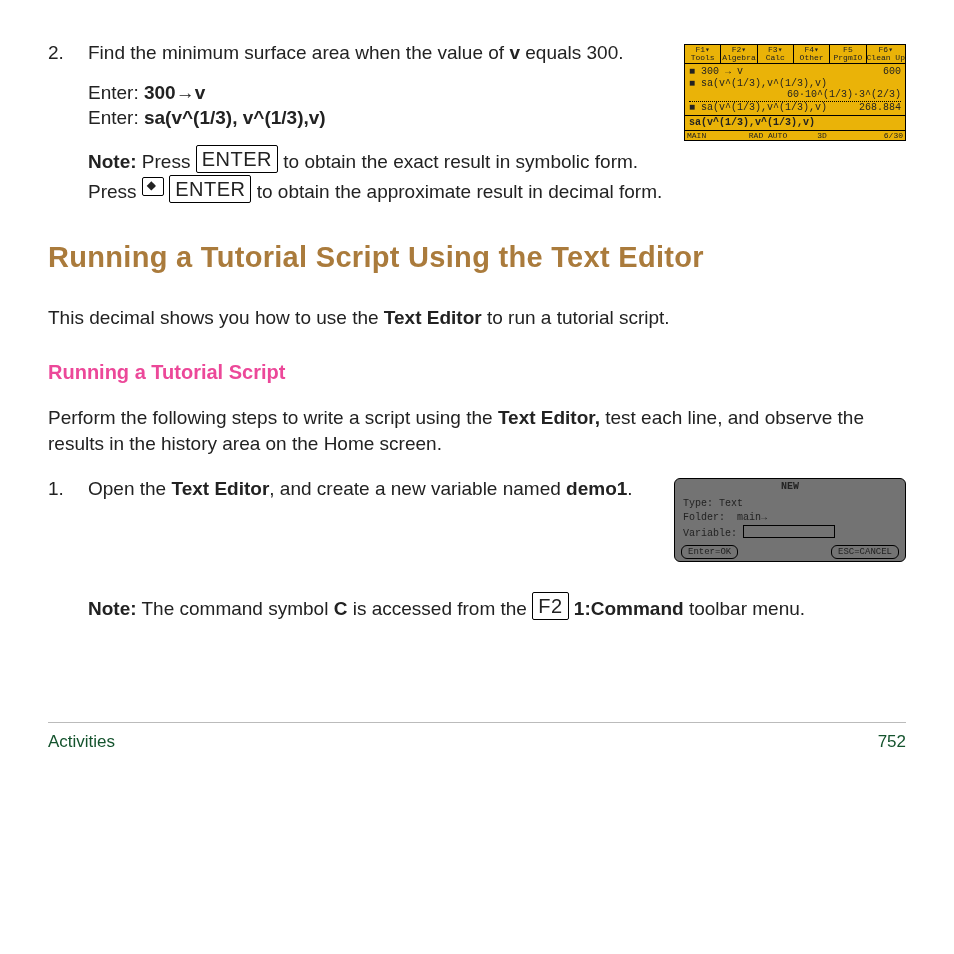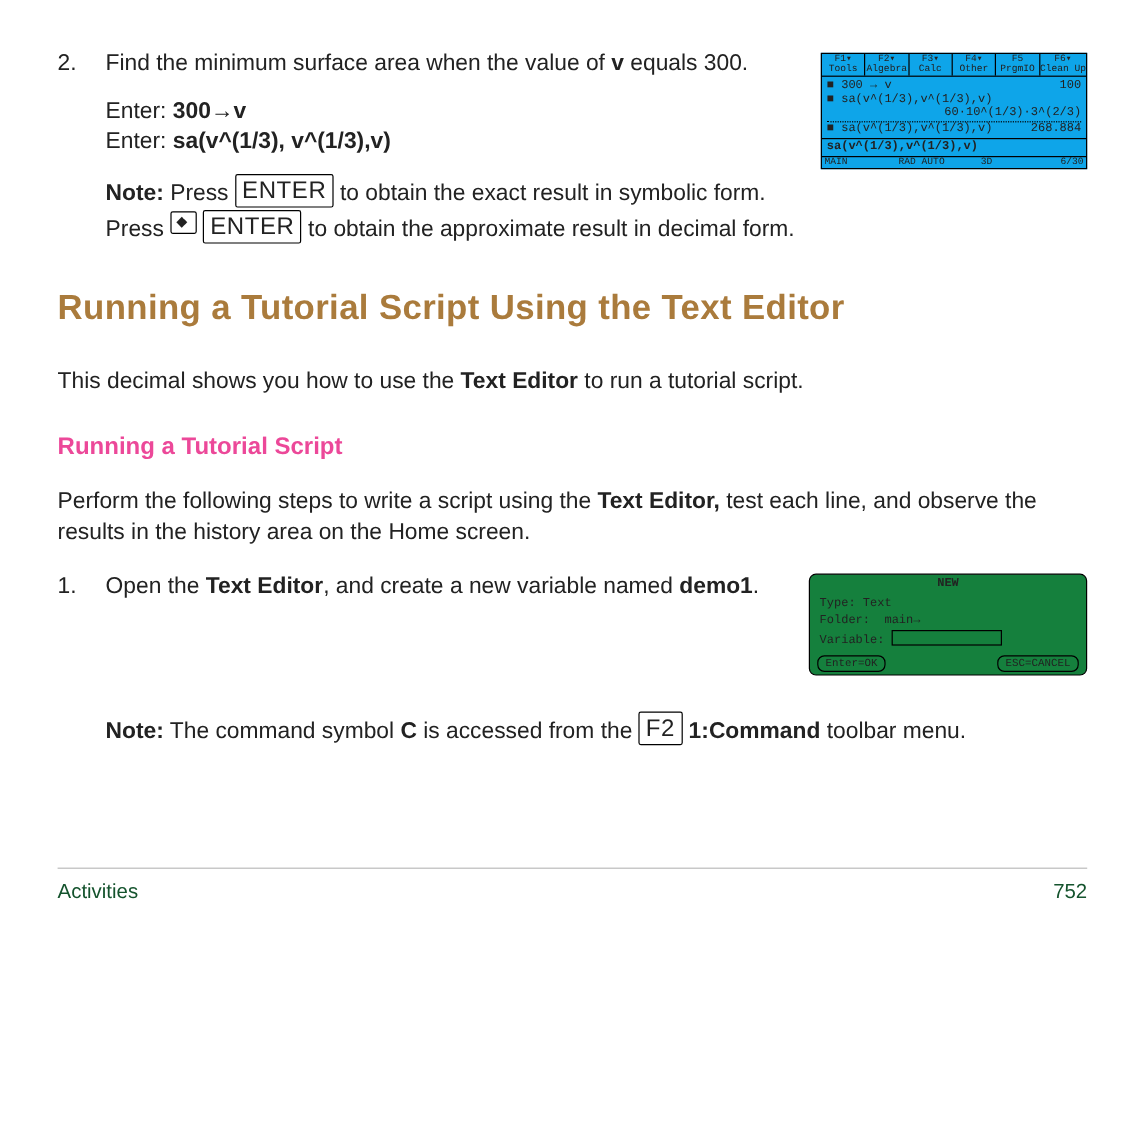--- a/index.html
+++ b/index.html
@@ -55,21 +55,21 @@
     font-weight:900;
     font-size:20px;
     margin:28px 0 14px 0;
   }
   .calc-screen {
     width:220px; flex:0 0 220px;
     border:1px solid #000;
     font-family:"Courier New",monospace;
     font-size:10px;
     line-height:1.15;
-    background:#0ea5e9;
+    background:#eab308;
     margin-top:4px;
   }
   .calc-screen .menubar{
     display:flex; border-bottom:1px solid #000;
   }
   .calc-screen .menubar div{
     flex:1; text-align:center; border-right:1px solid #000;
     font-size:8px; padding:1px 0; line-height:1;
   }
   .calc-screen .menubar div:last-child{border-right:none;}
@@ -77,21 +77,21 @@
   .calc-screen .row{display:flex; justify-content:space-between;gap:18px;}
   .calc-screen .entry{border-top:1px solid #000; padding:1px 4px; font-weight:bold;}
   .calc-screen .status{border-top:1px solid #000; display:flex; font-size:8px; padding:0 2px;}
   .calc-screen .status span{flex:1;}
   .dialog {
     width:230px; flex:0 0 230px;
     border:1px solid #000;
     border-radius:6px;
     font-family:"Courier New",monospace;
     font-size:10px;
-    background:#15803d;
+    background:#737373;
     margin-top:2px;
     padding-bottom:2px;
   }
   .dialog .title{
     text-align:center; font-weight:bold; font-size:10px;
     padding:1px 0;
   }
   .dialog .body{padding:2px 8px 4px 8px; line-height:1.4;}
   .dialog .var-input{
     display:inline-block; width:90px; height:11px; border:1px solid #000; vertical-align:-2px;
@@ -143,21 +143,21 @@
       <div style="white-space:pre;">F4▾
 Other</div>
       <div style="white-space:pre;">F5
 PrgmIO</div>
       <div style="white-space:pre;">F6▾
 Clean Up</div>
     </div>
     <div class="hist">
       <div class="row">
           <span>■ 300 → v</span>
-          <span>100</span>
+          <span>600</span>
         </div>
       <div class="row">
           <span>■ sa(v^(1/3),v^(1/3),v)</span>
           <span></span>
         </div>
       <div class="row">
           <span></span>
           <span>60·10^(1/3)·3^(2/3)</span>
         </div>
       <div class="row" style="border-top:1px dotted #000;">

